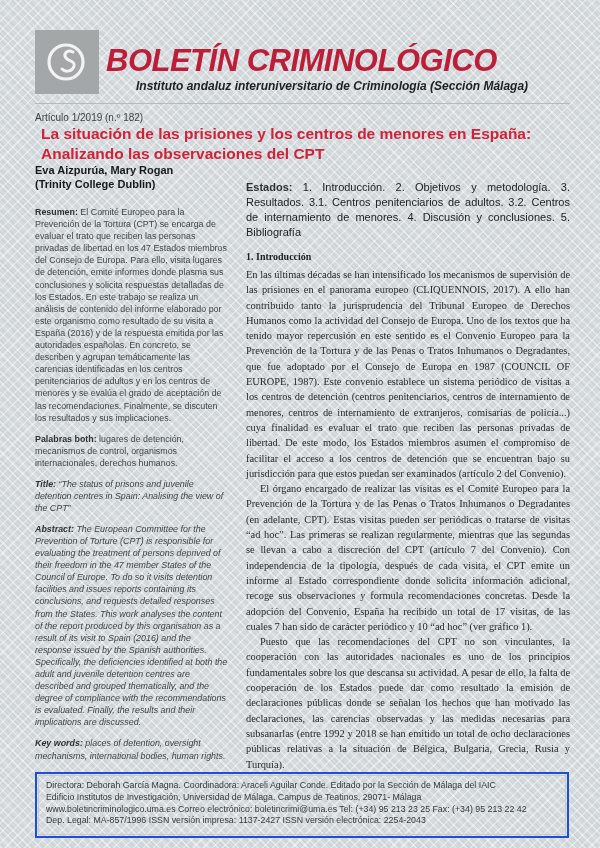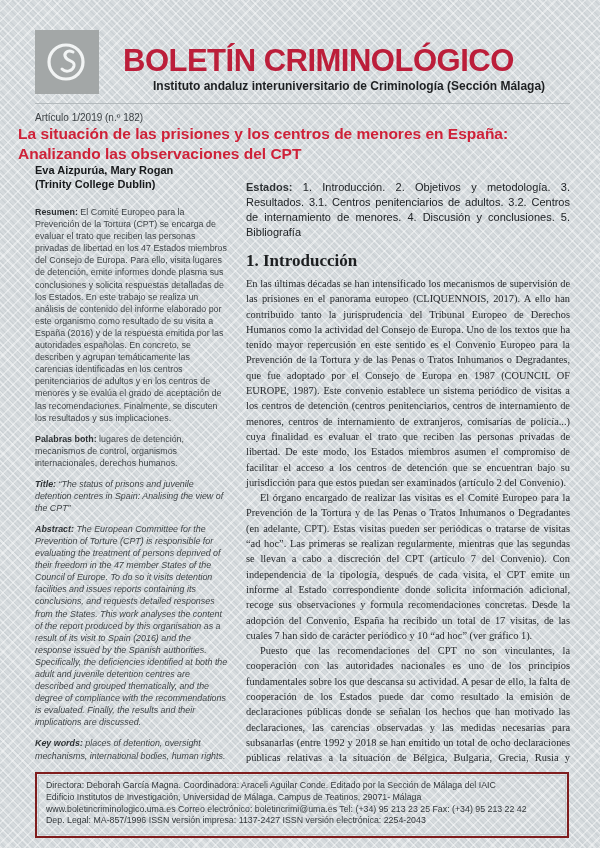--- a/index.html
+++ b/index.html
@@ -8,59 +8,59 @@
     font-family:"Liberation Sans",sans-serif;
     background-color:#d5dadd;
     background-image:
       repeating-linear-gradient(45deg, rgba(255,255,255,.40) 0 1.5px, rgba(255,255,255,0) 1.5px 7px),
       repeating-linear-gradient(-45deg, rgba(255,255,255,.40) 0 1.5px, rgba(255,255,255,0) 1.5px 7px),
       repeating-linear-gradient(45deg, rgba(130,142,150,.10) 3px 4.5px, rgba(0,0,0,0) 4.5px 7px);
   }
   .page{position:relative;width:600px;height:848px;}
 
   
-  .masthead{position:absolute;left:35px;top:30px;right:30px;display:flex;gap:24px;}
+  .masthead{position:absolute;left:35px;top:30px;right:30px;display:flex;gap:7px;font-style:italic;}
   .logo{width:64px;height:64px;flex:0 0 64px;}
   .mast-text{display:flex;flex-direction:column;justify-content:flex-end;padding-bottom:1px;}
   .mast-title{
     font-size:31px;font-weight:bold;color:#bc1e3a;letter-spacing:-.5px;
     line-height:32px;white-space:nowrap;
   }
   .mast-sub{font-size:12px;font-weight:bold;color:#1d1f21;margin-top:2px;white-space:nowrap;margin-left:30px;}
   .rule{position:absolute;left:35px;right:30px;top:103px;border-top:1px solid #b4babd;}
 
   
   .art-meta{position:absolute;left:35px;top:112px;font-size:10px;color:#3c4144;}
-  .art-title{position:absolute;left:18px;top:124px;right:30px;
+  .art-title{position:absolute;left:41px;top:124px;right:30px;
     font-size:15.5px;font-weight:bold;color:#cf2138;line-height:20px;}
 
   
   .cols{position:absolute;left:35px;right:30px;top:164px;height:606px;display:flex;overflow:hidden;}
   .col-left{width:194px;flex:0 0 194px;margin-right:17px;color:#3f4447;}
   .col-right{flex:1;min-width:0;}
 
   .authors{font-size:11px;font-weight:bold;color:#17191b;line-height:13.5px;}
   .small{font-size:8.9px;line-height:12.1px;text-align:left;}
   .sec{margin-top:8px;}
   .sec.first{margin-top:15px;}
   .lbl{font-weight:bold;color:#2c3033;}
   .ital{font-style:italic;}
 
   .col-right{padding-top:16px;}
   .sumario{font-size:11px;line-height:15px;color:#202326;text-align:justify;}
   .sumario .lbl{font-weight:bold;}
-  .intro-h{font-family:"Liberation Serif",serif;font-size:17px;font-weight:bold;
+  .intro-h{font-family:"Liberation Serif",serif;font-size:10px;font-weight:bold;
     color:#1c1e20;margin:11px 0 5px 0;}
   .body-p{font-family:"Liberation Serif",serif;font-size:10.4px;line-height:15.3px;
     color:#26292c;text-align:justify;margin:0;}
   .body-p.indent{text-indent:14px;}
 
   
   .footerbox{position:absolute;left:35px;right:31px;top:772px;height:52px;
-    border:2px solid #7f1d1d;outline:1px solid #c4cacd;outline-offset:-4px;
+    border:2px solid #1d4ed8;outline:1px solid #c4cacd;outline-offset:-4px;
     padding:6px 9px 4px 9px;}
   .footerbox .fl{font-size:8.8px;line-height:11.8px;color:#33383b;white-space:nowrap;overflow:hidden;}
 </style>
 </head>
 <body>
 
 <div class="page">
 
   <div class="masthead">
     <svg class="logo" viewBox="0 0 64 64">

